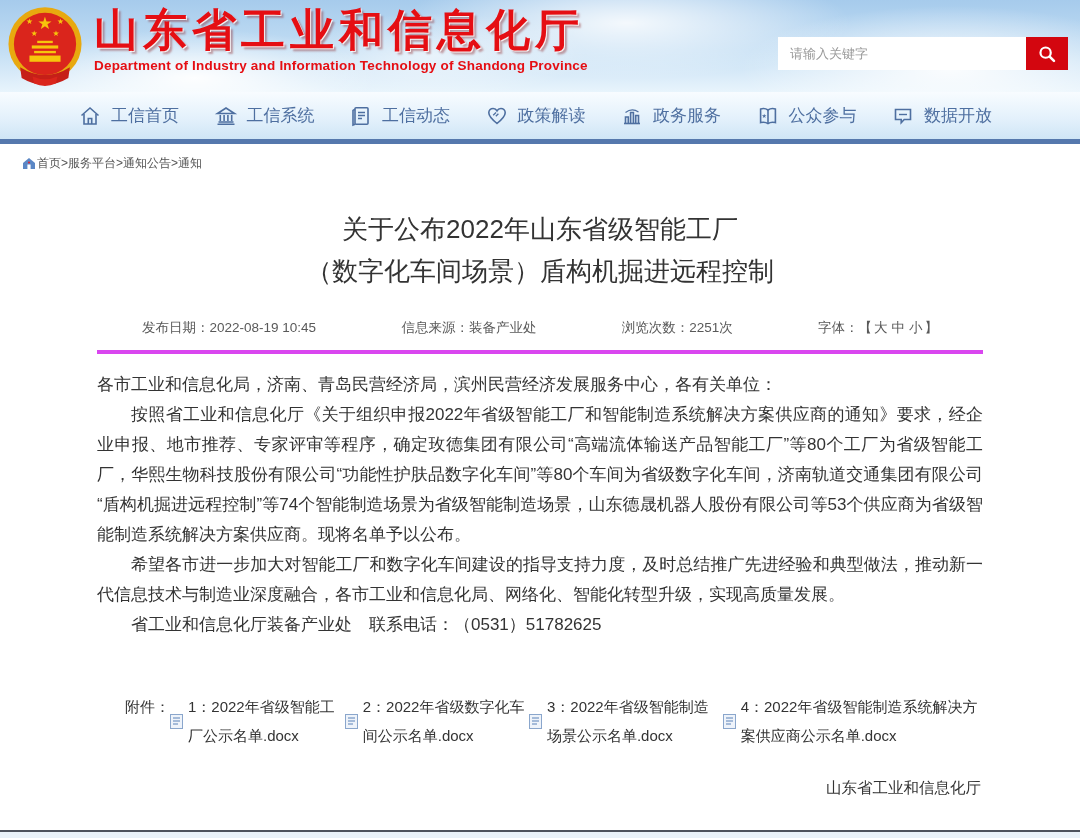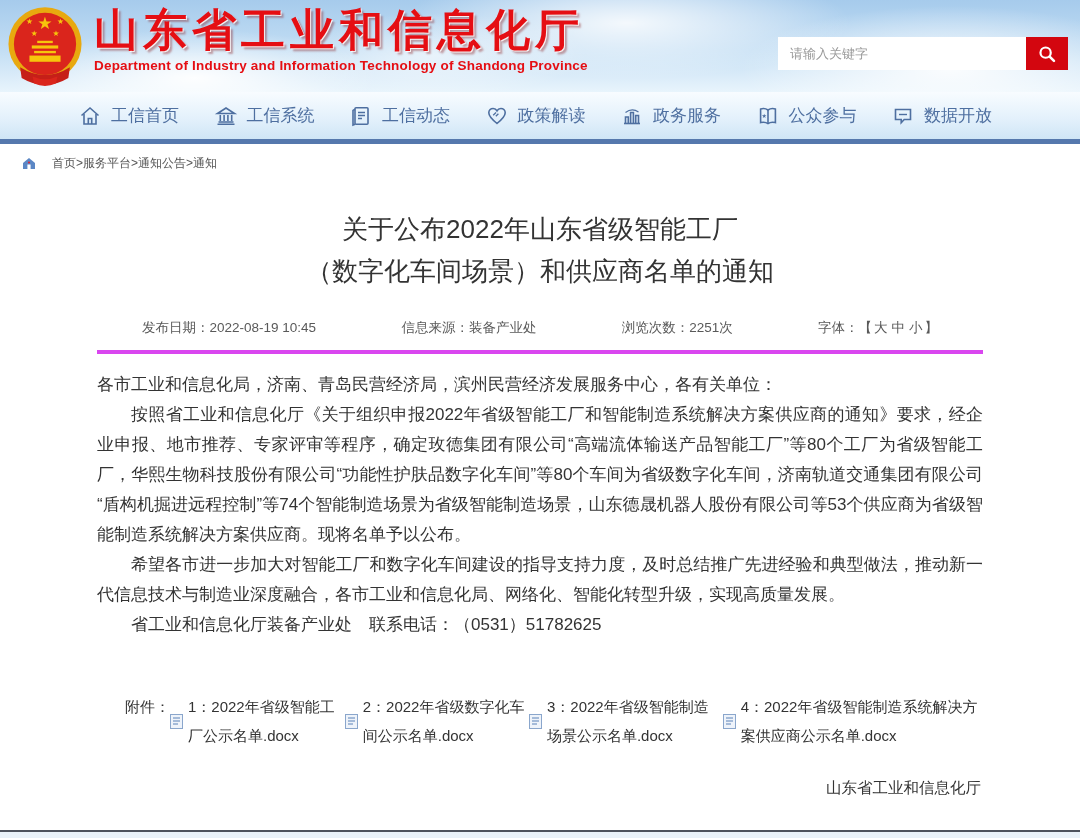--- a/index.html
+++ b/index.html
@@ -37,21 +37,21 @@
     height:47px;display:flex;align-items:center;justify-content:space-between;
     padding:0 88px 0 78px;
     background:linear-gradient(180deg,#f8fcff 0%,#e2f0fb 60%,#cfe5f6 100%);
   }
   .nav-item{display:flex;align-items:center;gap:9px;color:#4e6fa0;font-size:17px;cursor:pointer;white-space:nowrap;}
   .nav-item svg{flex:0 0 auto;}
 
   .sep-bar{height:5px;background:#5578ad;}
 
   
-  .breadcrumb{display:flex;align-items:center;gap:16px;padding:11px 0 4px 22px;font-size:12px;color:#555;}
+  .breadcrumb{display:flex;align-items:center;gap:1px;padding:11px 0 4px 22px;font-size:12px;color:#555;}
   .breadcrumb .crumb-text{cursor:pointer;}
 
   
   .article{padding:0 97px;}
   .doc-title{margin:32px 0 0 0;text-align:center;font-size:26px;font-weight:normal;color:#333;line-height:42px;}
   .meta{
     margin-top:16px;display:flex;justify-content:space-between;align-items:center;
     padding:11px 45px 13px 45px;border-bottom:4px solid #d946ef;
     font-size:13.5px;color:#595959;white-space:nowrap;
   }
@@ -195,21 +195,21 @@
       <rect x="5.4" y="7.5" width="3.2" height="4.5" fill="#fff"></rect>
       <circle cx="7" cy="5.4" r="1" fill="#d23"></circle>
     </svg>
     <span class="crumb-text">首页&gt;服务平台&gt;通知公告&gt;通知</span>
   </div>
 
   <div class="article">
 
     <h1 class="doc-title">
       <div>关于公布2022年山东省级智能工厂</div>
-      <div>（数字化车间场景）和供应商名单的通知</div>
+      <div>（数字化车间场景）盾构机掘进远程控制</div>
     </h1>
 
     <div class="meta">
       <span>发布日期：2022-08-19 10:45</span>
       <span>信息来源：装备产业处</span>
       <span>浏览次数：2251次</span>
       <span class="font-size-group">
         <span>字体：</span><span class="bracket">【</span><span class="opt">大</span><span class="opt">中</span><span class="opt">小</span><span class="bracket">】</span>
       </span>
     </div>

